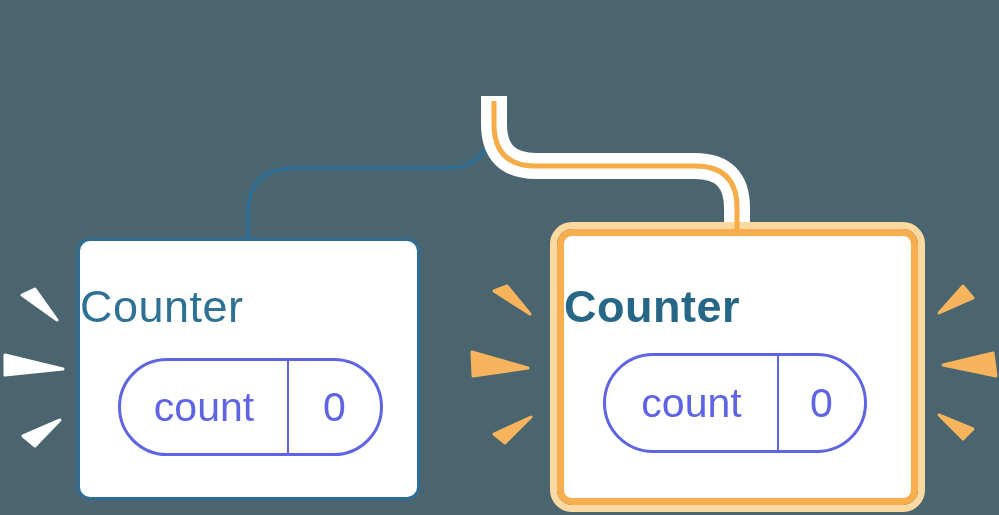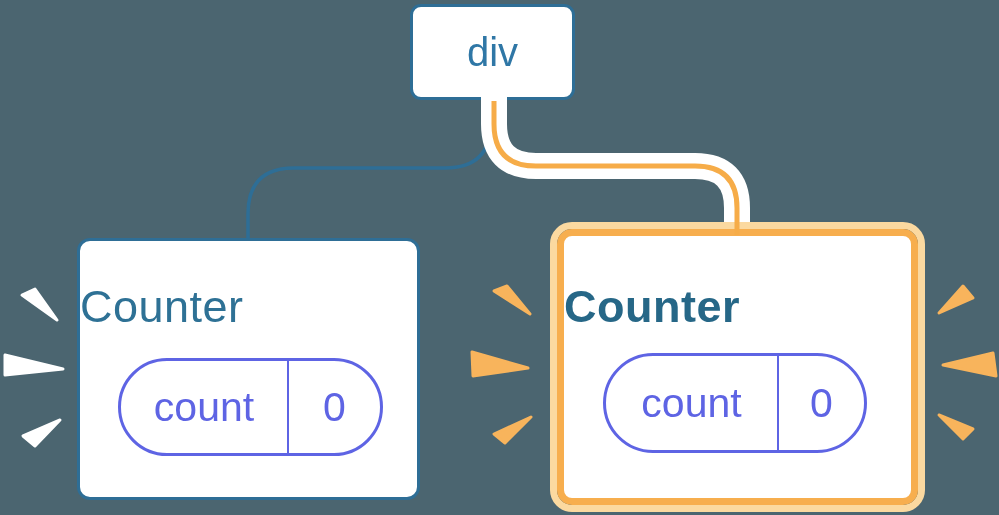--- a/index.html
+++ b/index.html
@@ -60,23 +60,20 @@
     flex:1;display:flex;align-items:center;justify-content:center;
     border-left:2.5px solid var(--purple);
     border-top-right-radius:60px;border-bottom-right-radius:60px;
   }
 </style>
 </head>
 <body>
 
 <div id="stage">
 
-  <div class="node" id="div-node">
-    <span>div</span>
-  </div>
 
   <svg class="layer" id="edges-layer" viewBox="0 0 999 515">
     <path d="M 491 100 L 491 122 Q 491 168 445 168 L 294 168 Q 248 168 248 214 L 248 242" fill="none" stroke="var(--blue)" stroke-width="3.5"></path>
     <path d="M 494 96 L 494 124 Q 494 166 536 166 L 695 166 Q 737 166 737 208 L 737 226" fill="none" stroke="#ffffff" stroke-width="26" stroke-linecap="butt"></path>
   </svg>
 
   <div class="node" id="left-counter">
     <div class="counter-title">Counter</div>
     <div class="pill">
       <div class="pill-key">count</div>

